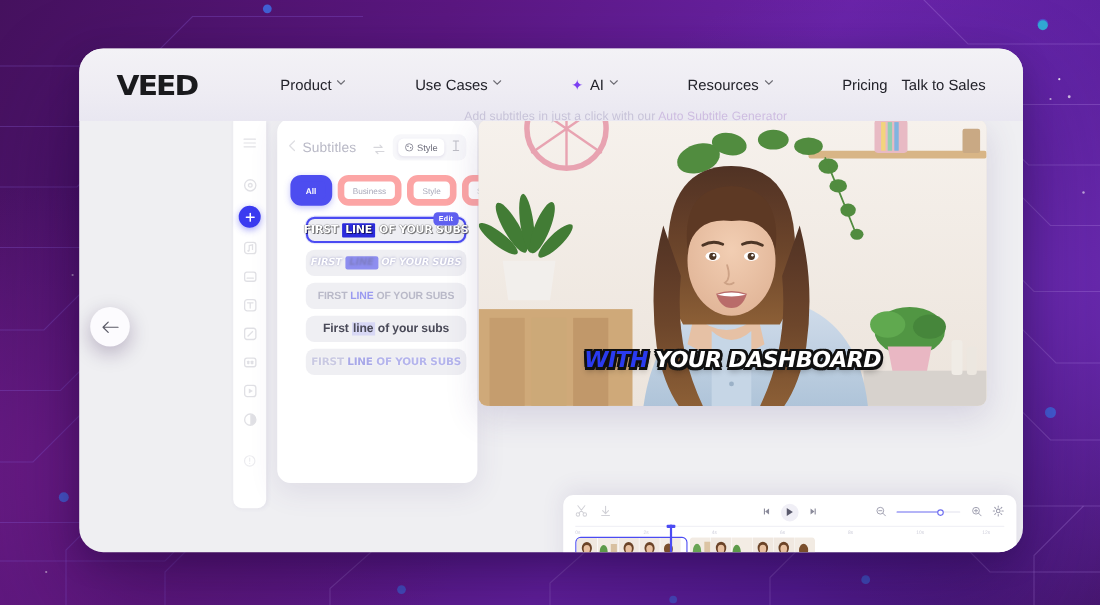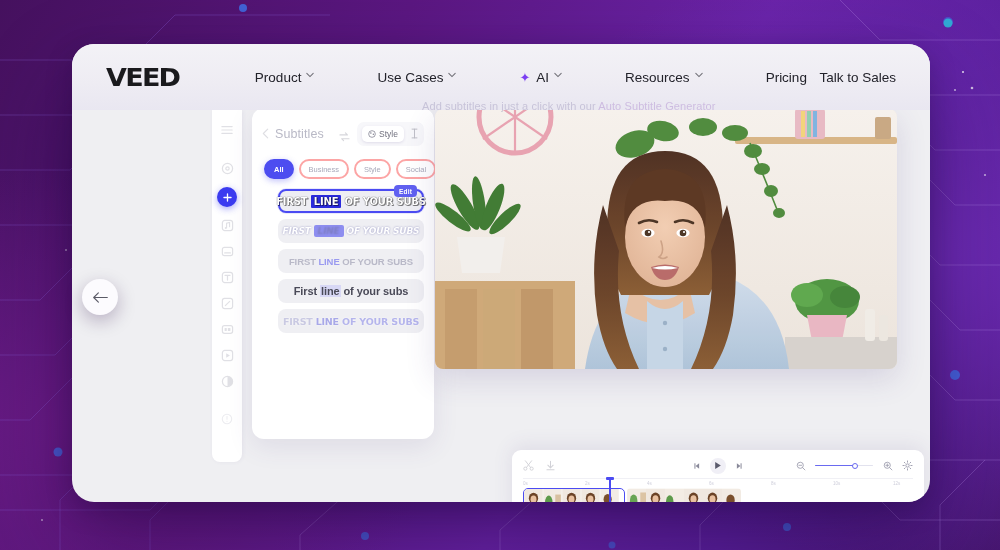--- a/index.html
+++ b/index.html
@@ -92,21 +92,21 @@
     display:flex; align-items:center; gap:3px;
     background:#fff; border-radius:5px; padding:3px 6px;
     box-shadow:0 1px 3px rgba(70,50,120,.13);
     font-size:8.5px; color:#70707e; font-weight:500;
   }
   .tbar { opacity:.42; }
 
   .chips { display:flex; gap:5px; margin-bottom:10px; padding-left:2px; }
   .chip {
     font-size:7.5px; padding:3.5px 8px; border-radius:10px;
-    border:2px solid #fca5a5; color:#a9a9ba; background:#fff; white-space:nowrap;
+    border:6px solid #fca5a5; color:#a9a9ba; background:#fff; white-space:nowrap;
   }
   .chip.active {
     background:#4d4df0; border-color:#4d4df0; color:#fff; font-weight:600;
     box-shadow:0 2px 6px rgba(77,77,240,.34);
   }
 
   .cards { display:flex; flex-direction:column; gap:6px; }
   .scard {
     position:relative; height:24px; border-radius:8px; background:#efeff3;
     display:flex; align-items:center; justify-content:center;margin-left:16px;
@@ -525,20 +525,21 @@
         <path d="M226 132 q4 12 -2 16 q4 3 8 0" stroke="#cda184" stroke-width="1.6" fill="none" stroke-linecap="round"></path>
         <path d="M216 158 q14 -5 28 0 q-4 13 -14 13 q-10 0 -14 -13z" fill="#b86a68"></path>
         <path d="M217 159 q13 -4 26 0 q-13 3 -26 0z" fill="#fff"></path>
         <path d="M168 96 q-14 52 -6 110 q6 34 20 54 l22 0 q-26 -54 -20 -118z" fill="url(#hair)"></path>
         <path d="M292 96 q14 52 6 110 q-6 34 -20 54 l-22 0 q26 -54 20 -118z" fill="url(#hair)"></path>
         <path d="M212 192 q18 16 36 0 l0 68 l-36 0z" fill="#c5d6e6"></path>
         <circle cx="230" cy="214" r="2.2" fill="#9ab0c6"></circle>
         <circle cx="230" cy="240" r="2.2" fill="#9ab0c6"></circle>
         <rect width="462" height="260" fill="#ffffff" opacity=".02"></rect>
       </svg>
+      <div class="caption"><span class="hl">WITH</span><span> YOUR DASHBOARD</span></div>
     </div>
 
     <div class="timeline">
       <div class="tl-bar">
         <div class="tl-left">
           <span><svg width="11" height="11" viewBox="0 0 14 14">
                 <circle cx="3" cy="11" r="2" stroke="#6b6b7c" stroke-width="1.2" fill="none"></circle>
                 <circle cx="11" cy="11" r="2" stroke="#6b6b7c" stroke-width="1.2" fill="none"></circle>
                 <path d="M4.3 9.6L11 1M9.7 9.6L3 1" stroke="#6b6b7c" stroke-width="1.2" stroke-linecap="round"></path>
               </svg></span>

